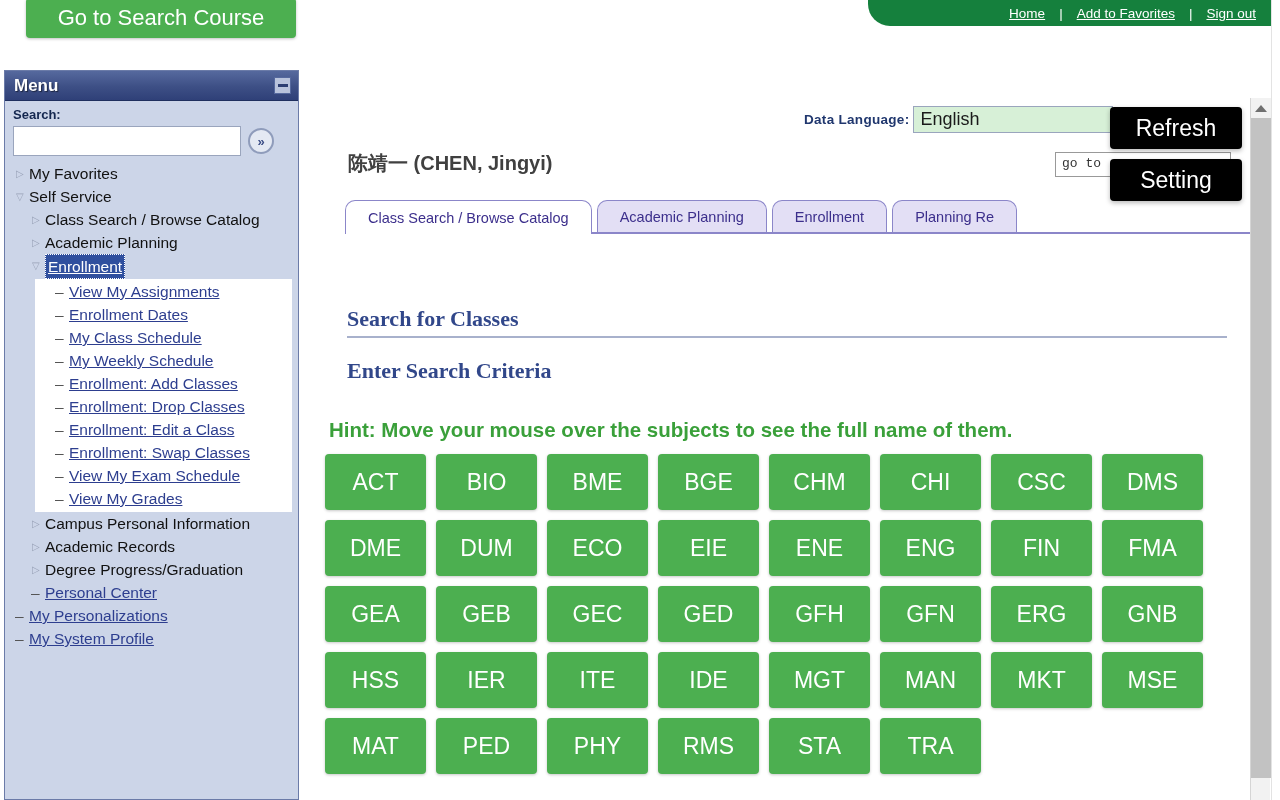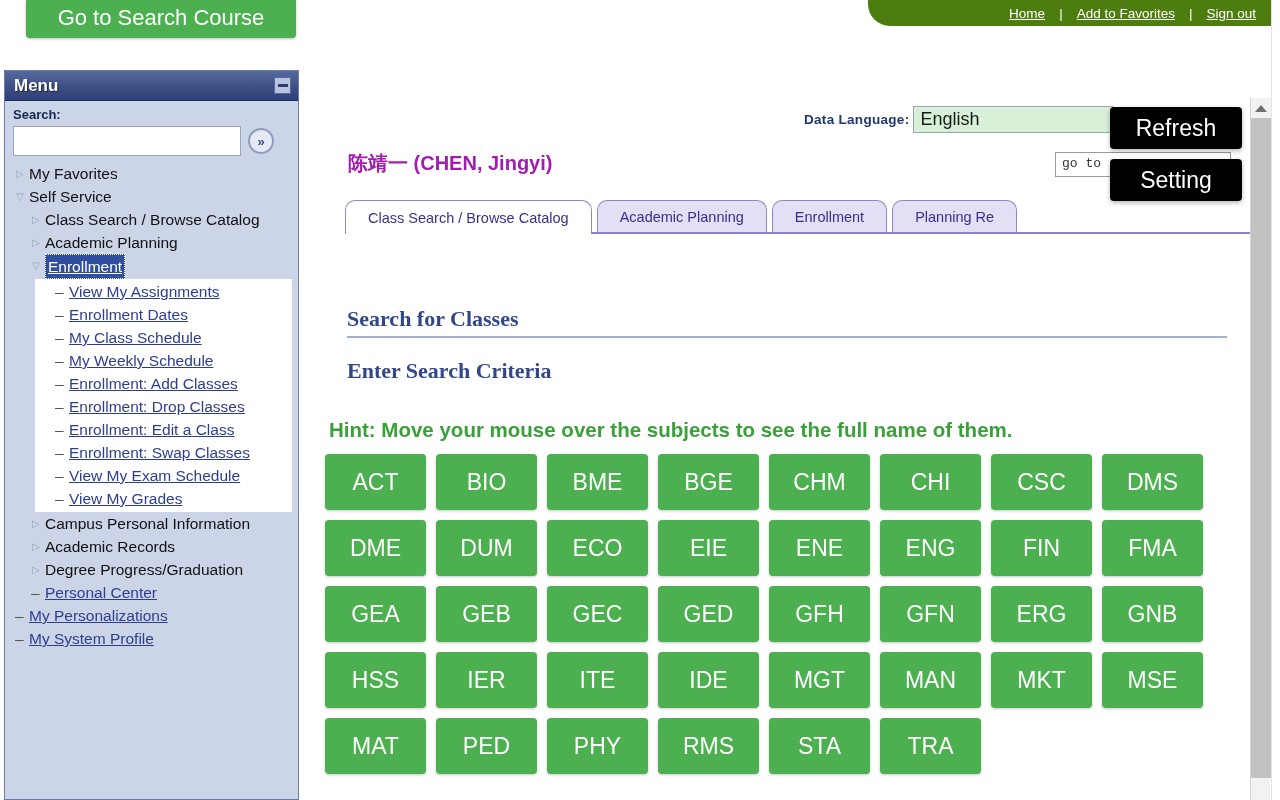--- a/index.html
+++ b/index.html
@@ -28,21 +28,21 @@
     line-height: 40px;
     text-align: center;
     padding: 0;
   }
 
   
   .top-bar {
     position: absolute;
     left: 868px; top: 0;
     width: 412px; height: 26px;
-    background: #4d7c0f;
+    background: #15803d;
     border-bottom-left-radius: 22px;
     display: flex;
     align-items: center;
     justify-content: flex-end;
     padding-right: 10px;
     gap: 0px;
   }
   .top-bar a {
     color: #ffffff;
     font-size: 13.5px;
@@ -180,21 +180,21 @@
     border: 1px solid #9aa5bd;
     font-size: 18px;
     color: #1a1a1a;
     padding: 2px 6px;
   }
 
   .user-name {
     position: absolute;
     left: 28px; top: 124px;
     font-size: 20px; font-weight: bold;
-    color: #a21caf;
+    color: #404040;
   }
 
   .goto-box {
     position: absolute;
     left: 735px; top: 126px;
     width: 176px; height: 25px;
     border: 1px solid #999;
     background: #ffffff;
     font-family: "Liberation Mono", monospace;
     font-size: 13px;

